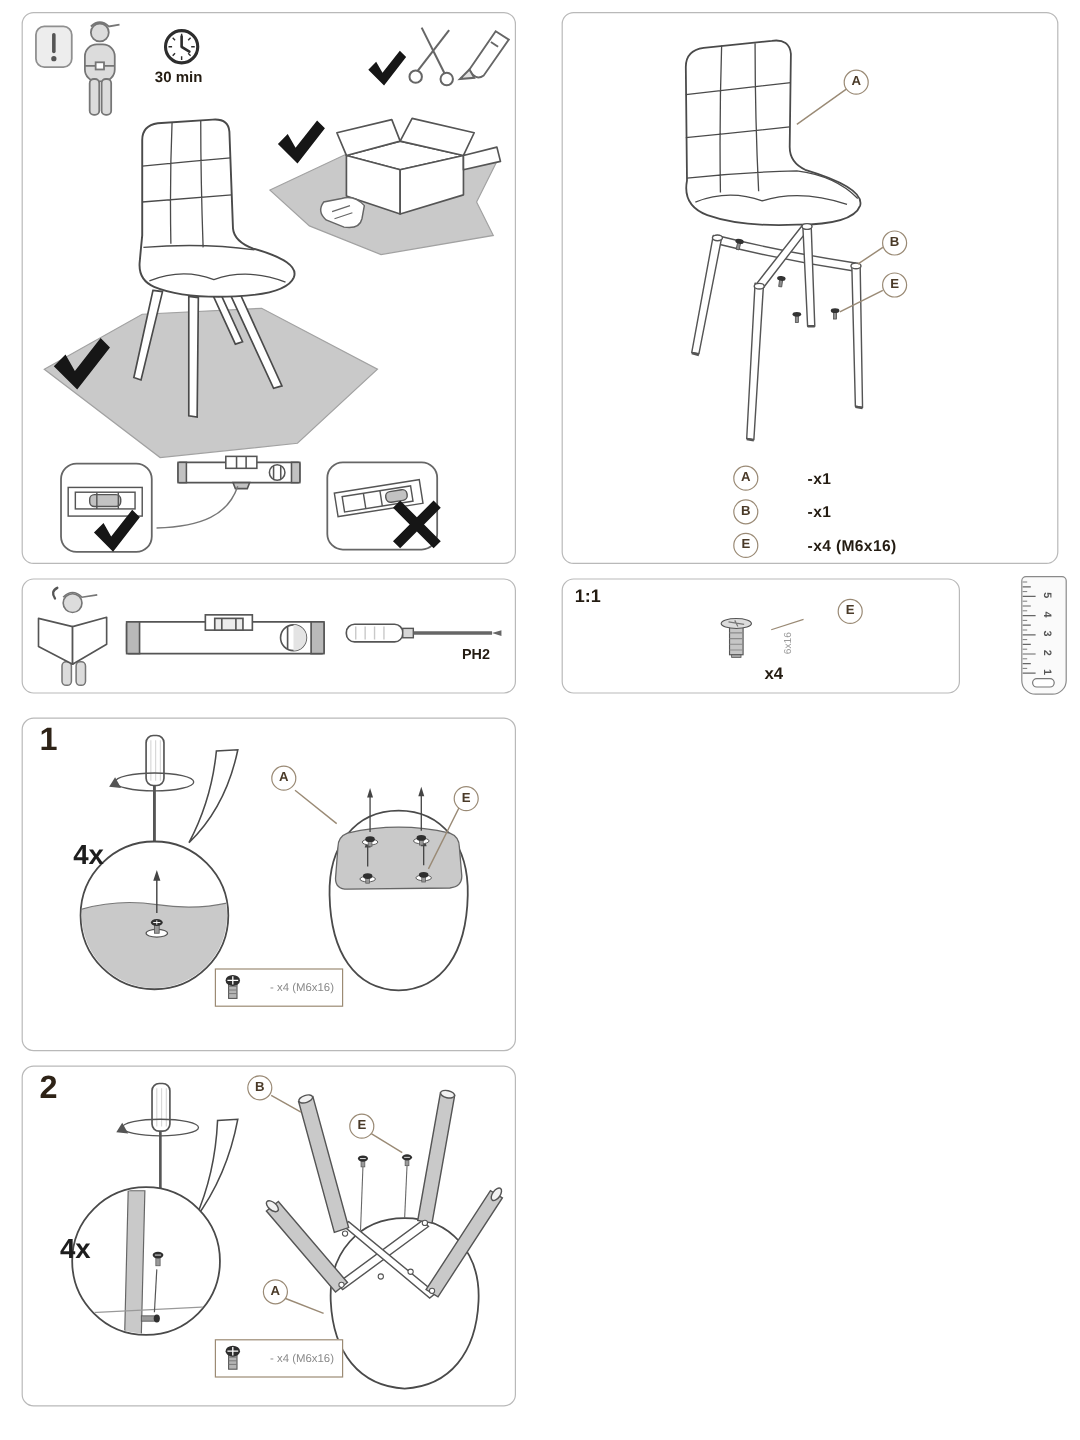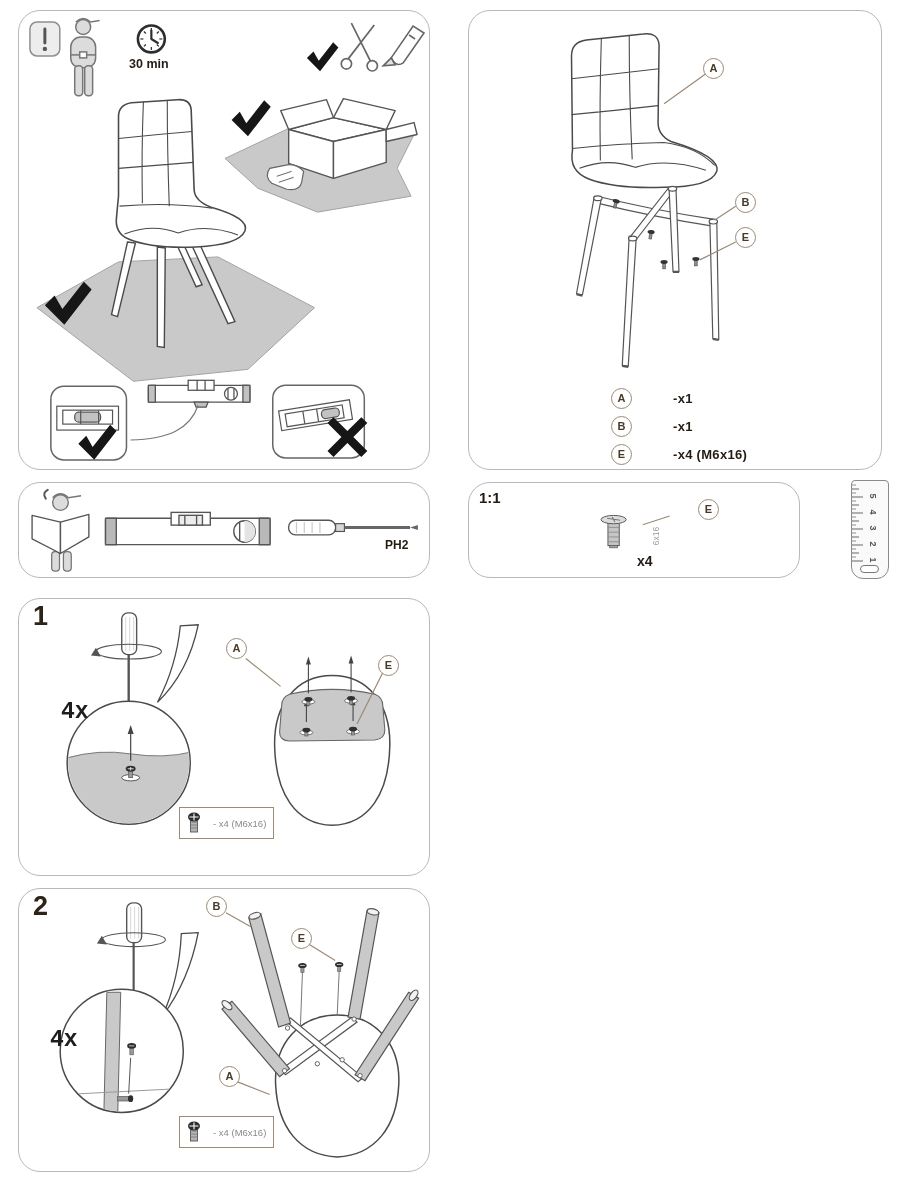--- a/index.html
+++ b/index.html
@@ -1,30 +1,30 @@
 <!DOCTYPE html>
 <html><head>
 <meta charset="utf-8">
 <style>
   html,body{margin:0;padding:0;background:#fff;}
   .page{position:relative;width:900px;height:1200px;background:#fff;
         font-family:"Liberation Sans",sans-serif;overflow:hidden;}
-  .panel{position:absolute;background:#fff;border:1.5px solid #b9b9b9;border-radius:22px;box-sizing:border-box;}
+  .panel{position:absolute;background:#fff;border:1.5px solid #b9b9b9;border-radius:10px;box-sizing:border-box;}
   .panel svg.art{position:absolute;left:0;top:0;width:100%;height:100%;}
   .lbl{position:absolute;color:#241c12;font-weight:bold;white-space:nowrap;}
   .stepnum{position:absolute;left:14px;top:2px;font-size:27px;font-weight:bold;color:#2e2317;}
-  .reps{position:absolute;font-size:23px;font-weight:bold;color:#1d1d1d;font-family:Liberation Mono, monospace;}
+  .reps{position:absolute;font-size:23px;font-weight:bold;color:#1d1d1d;}
   .co{position:absolute;width:21px;height:21px;border:1.4px solid #9a8a75;border-radius:50%;
       background:#fff;color:#4a3a28;font-weight:bold;font-size:11px;line-height:19px;
       text-align:center;box-sizing:border-box;}
   .plist-row{position:absolute;left:142px;display:flex;align-items:center;gap:9px;height:22px;}
   .plist-row .co2{width:21px;height:21px;border:1.4px solid #9a8a75;border-radius:50%;background:#fff;
       color:#4a3a28;font-weight:bold;font-size:11px;line-height:19px;text-align:center;box-sizing:border-box;}
   .plist-row .qty{font-size:13px;font-weight:bold;color:#241c12;letter-spacing:.3px;margin-left:32px;}
-  .hwbox{position:absolute;display:flex;align-items:center;gap:12px;padding:3px 7px;
+  .hwbox{position:absolute;display:flex;align-items:center;gap:24px;padding:3px 7px;
          border:1.5px solid #9c8b74;background:#fff;box-sizing:border-box;}
   .hwbox .hwtxt{font-size:9.5px;color:#8a8a8a;white-space:nowrap;}
   .ruler{position:absolute;left:851px;top:480px;width:38px;height:99px;background:#fafafa;
          border:1.5px solid #8a8a8a;border-radius:4px 4px 12px 12px;box-sizing:border-box;}
   .ruler-num{position:absolute;left:15px;width:12px;text-align:center;font-size:9px;
              font-weight:bold;color:#555;transform:rotate(90deg);}
   .ruler-hole{position:absolute;left:8px;top:84px;width:19px;height:8px;border:1.5px solid #777;
               border-radius:5px;background:#fff;box-sizing:border-box;}
   .vtext{position:absolute;font-size:8.5px;color:#999;transform:rotate(-90deg);transform-origin:center;}
 </style>

